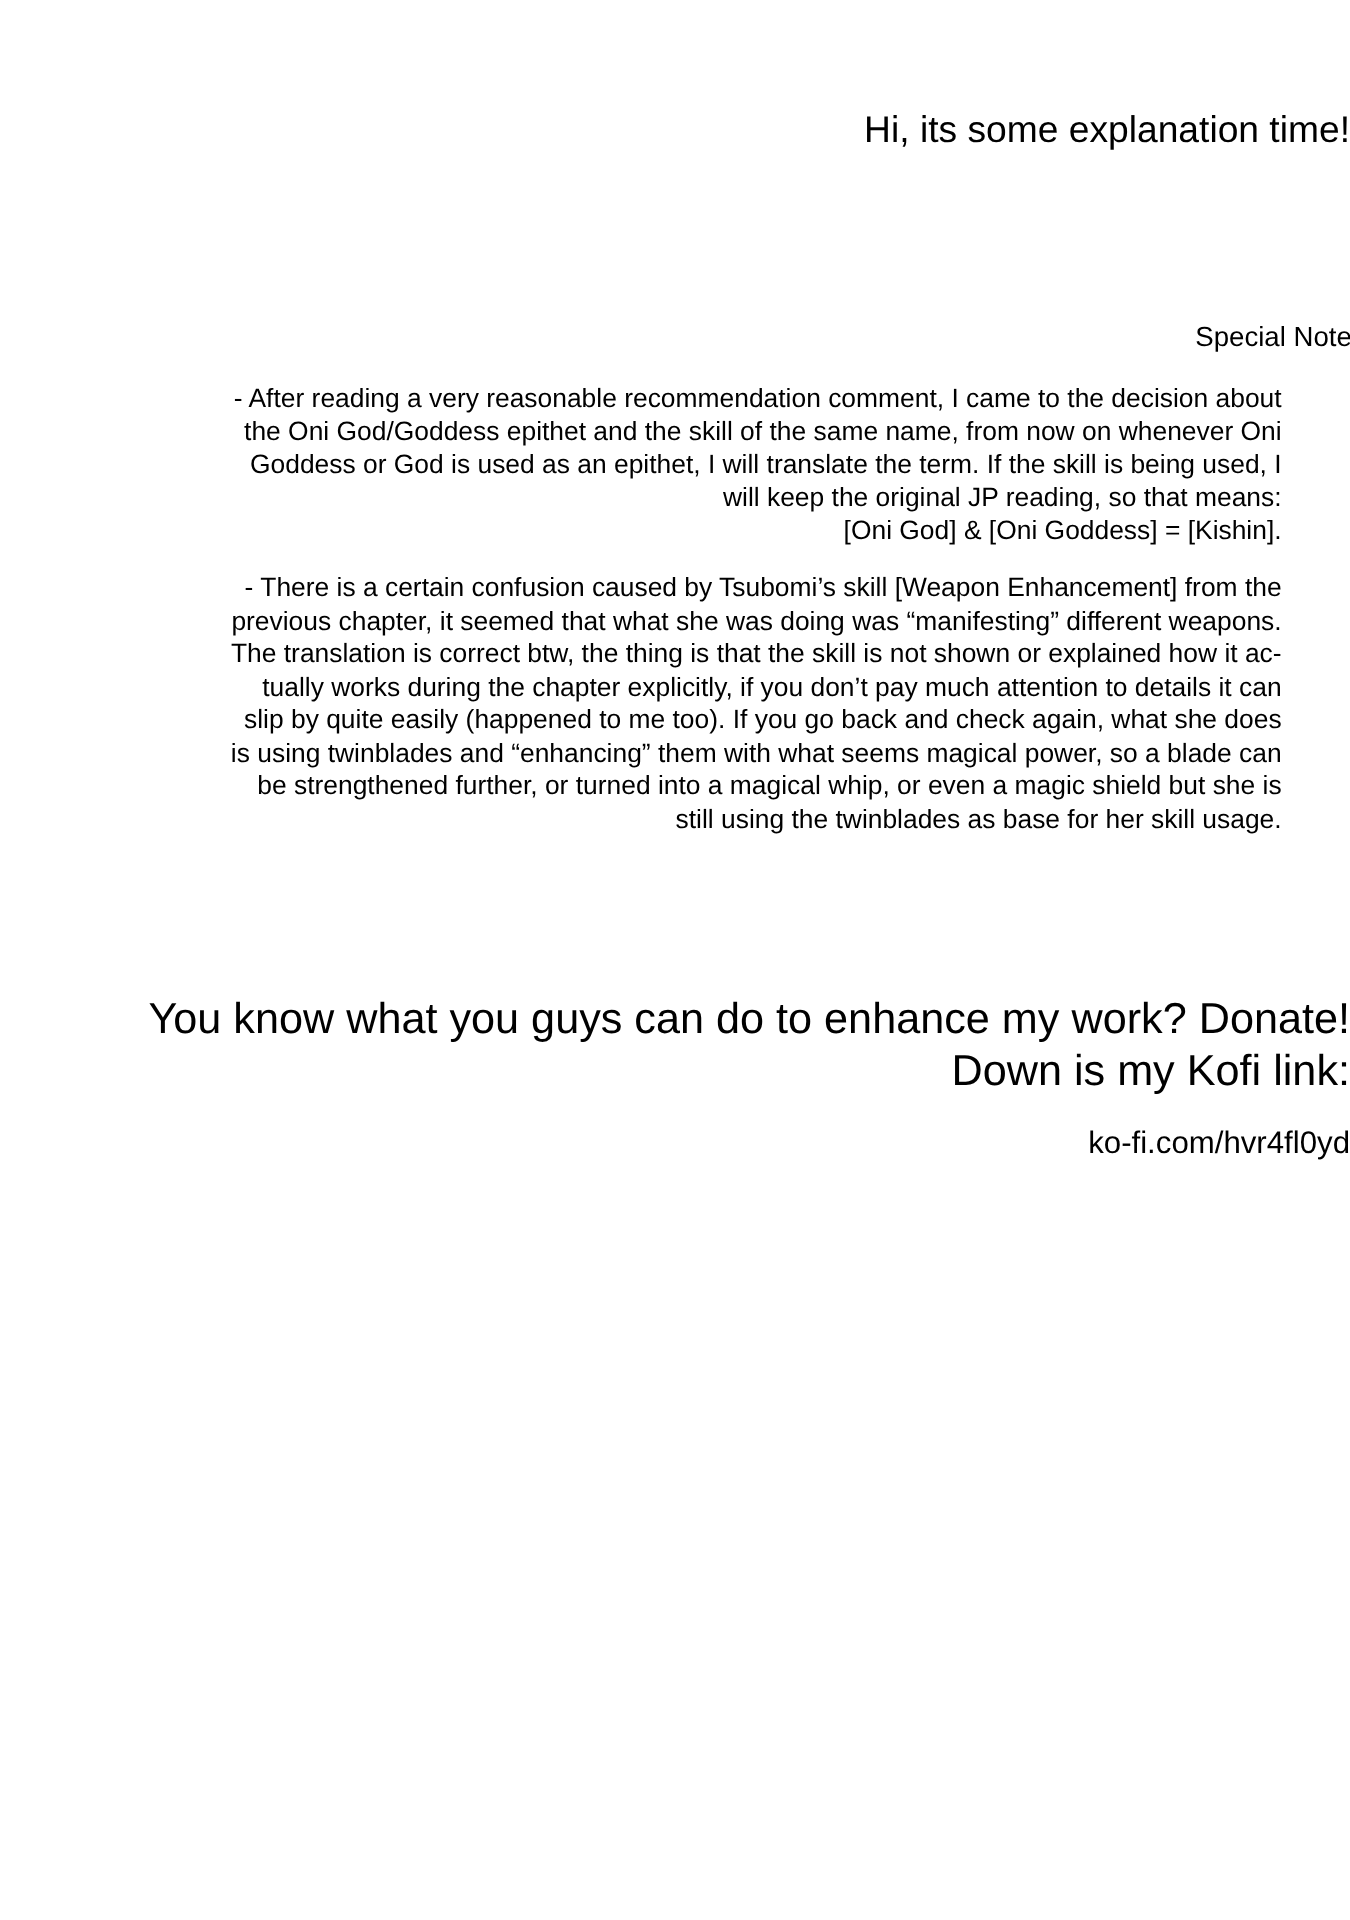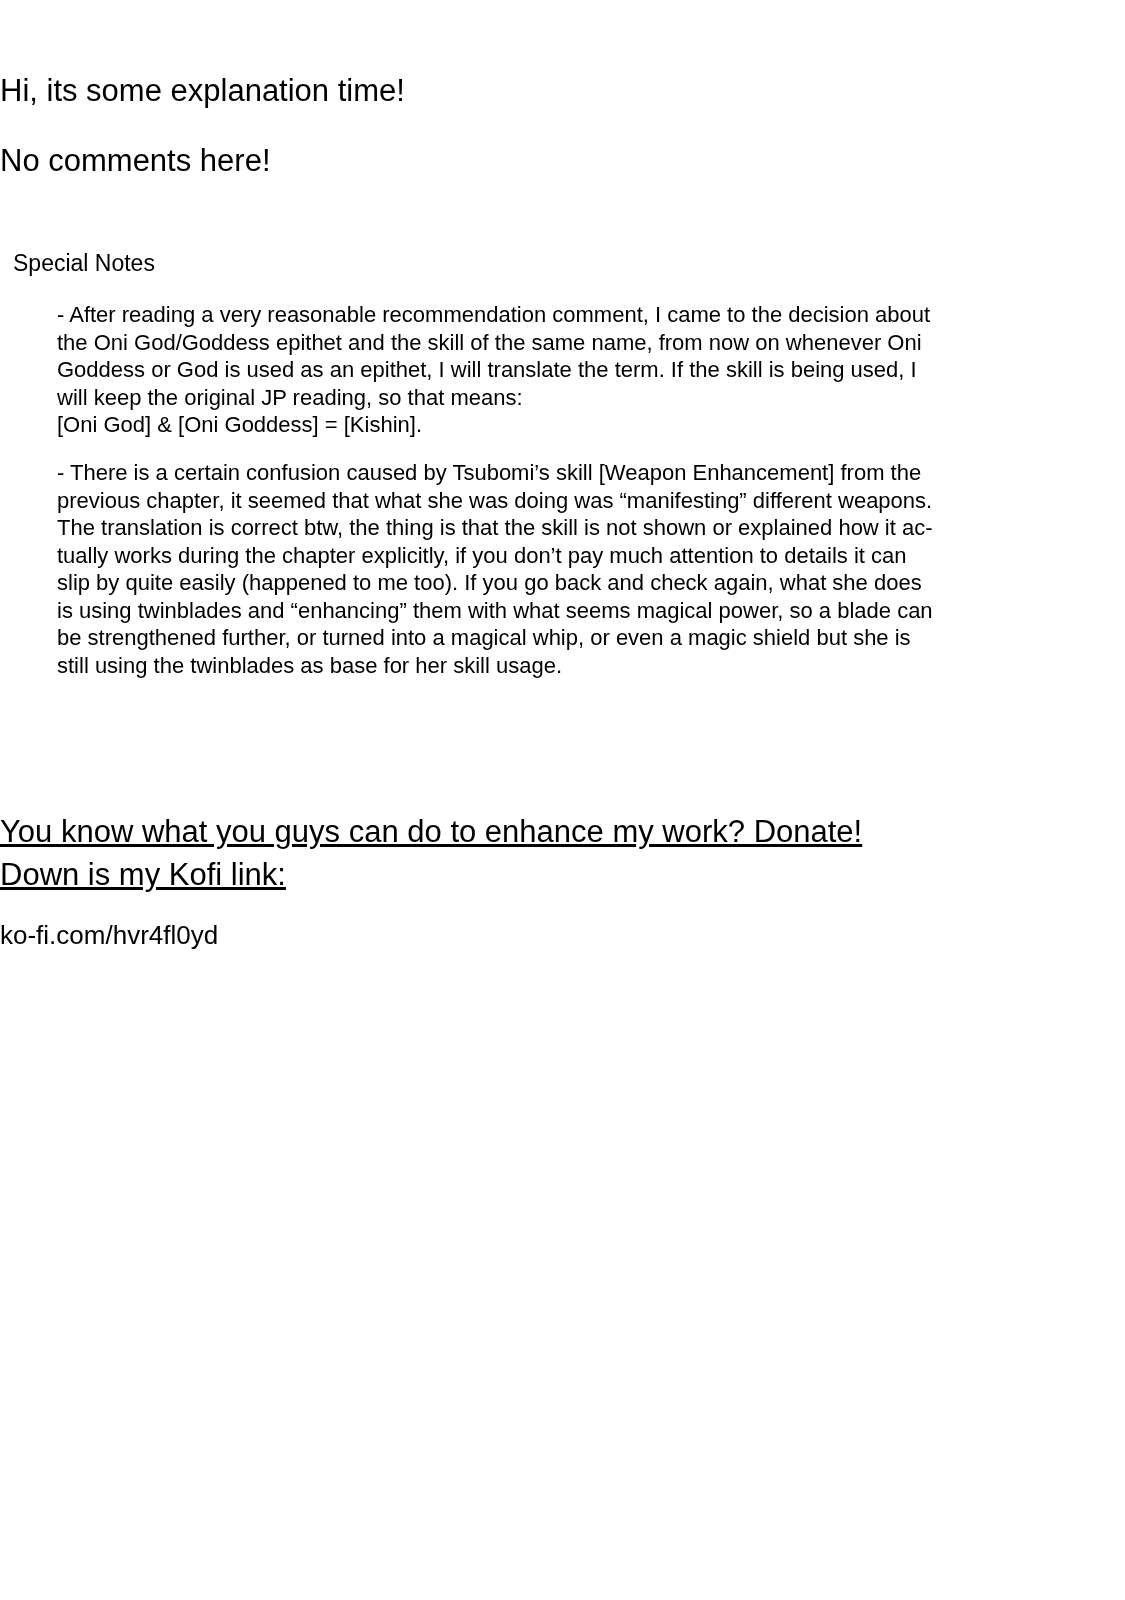--- a/index.html
+++ b/index.html
@@ -13,22 +13,23 @@
     height: 1600px;
     background: #ffffff;
     font-family: "Liberation Sans", "DejaVu Sans", sans-serif;
     color: #000000;
     overflow: hidden;
   }
   .center-text {
     position: absolute;
     left: 0;
     width: 1125px;
-    text-align: left;
+    text-align: right;
     white-space: pre-line;
+    margin-top: 17px;
   }
   .heading {
     top: 72px;
     font-size: 31px;
     line-height: 38px;
   }
   .subheading {
     top: 142px;
     font-size: 31px;
     line-height: 38px;
@@ -42,37 +43,35 @@
   .note-para {
     font-size: 22px;
     line-height: 27.5px;
     left: 57px;
     width: 1011px;
   }
   .note-1 { top: 301px; }
   .note-2 { top: 459px; }
   .donate {
     top: 810px;
-    font-size: 31px;
+    font-size: 36px;
     line-height: 43px;
-    text-decoration: underline;
   }
   .kofi {
     top: 916px;
     font-size: 26px;
     line-height: 38px;
   }
 </style>
 </head>
 <body>
 
 <div class="page">
   <div class="center-text heading">Hi, its some explanation time!</div>
 
-  <div class="center-text subheading">No comments here!</div>
 
   <div class="center-text section-title">Special Notes</div>
 
   <div class="center-text note-para note-2">- There is a certain confusion caused by Tsubomi’s skill [Weapon Enhancement] from the
 previous chapter, it seemed that what she was doing was “manifesting” different weapons.
 The translation is correct btw, the thing is that the skill is not shown or explained how it ac-
 tually works during the chapter explicitly, if you don’t pay much attention to details it can
 slip by quite easily (happened to me too). If you go back and check again, what she does
 is using twinblades and “enhancing” them with what seems magical power, so a blade can
 be strengthened further, or turned into a magical whip, or even a magic shield but she is

